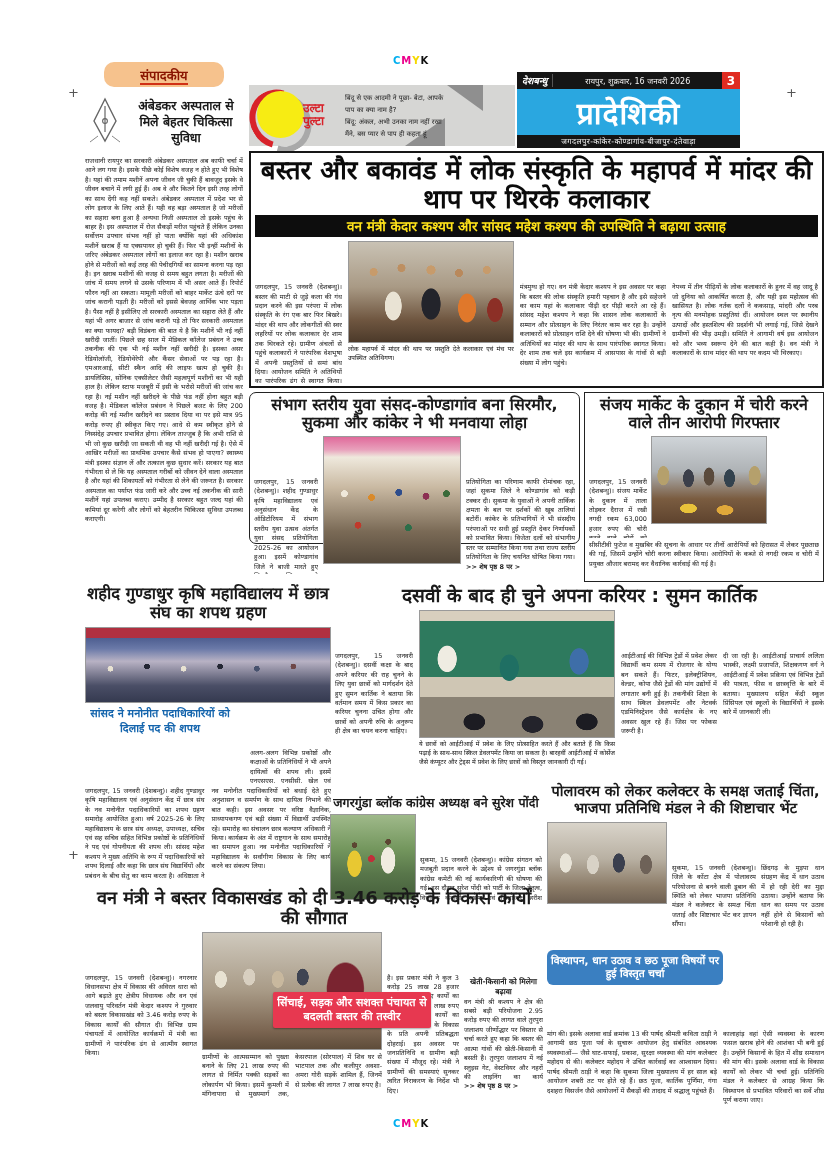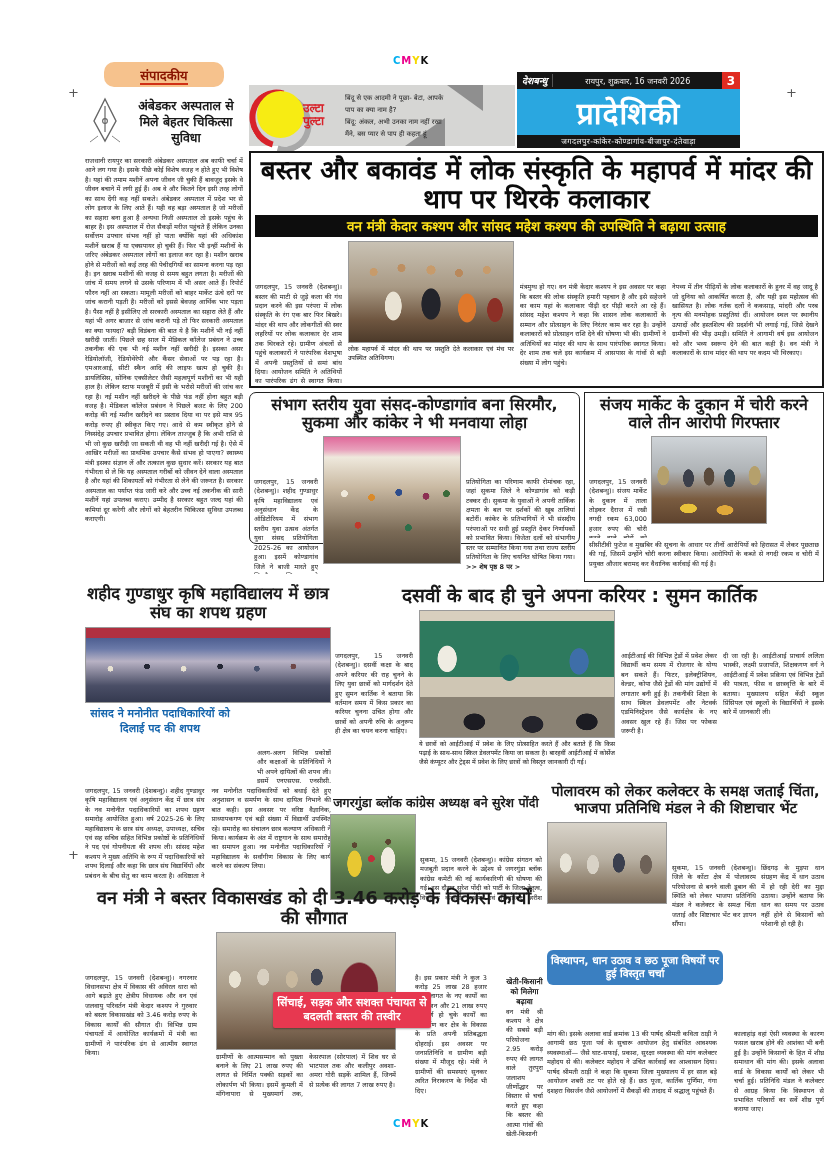--- a/index.html
+++ b/index.html
@@ -126,42 +126,42 @@
   .box{border:1.5px solid #222;box-sizing:border-box;padding:3px 4px;}
   .yuva{left:249px;top:392px;width:331px;height:152px;border-radius:7px;}
   .yuva-h,.chori-h{font-size:16px;font-weight:800;line-height:1.15;text-align:center;}
   .yuva-row{display:flex;gap:5px;margin-top:3px;height:138px;}
   .chori{left:584px;top:392px;width:240px;height:190px;}
   .chori-row{display:flex;gap:4px;margin-top:3px;height:102px;}
   .chori-bot{margin-top:3px;height:38px;}
   
   .shapath{left:85px;top:585px;width:246px;height:300px;}
   .shapath-h{font-size:16.5px;font-weight:800;line-height:1.15;text-align:center;}
-  .shapath-row{display:flex;gap:22px;margin-top:4px;}
+  .shapath-row{display:flex;gap:15px;margin-top:4px;}
   .bluehead{width:150px;color:#1565ad;font-weight:bold;font-size:11px;line-height:1.35;text-align:center;}
   .shapath-body{margin-top:4px;column-count:2;column-gap:7px;height:152px;}
   
   .career{left:335px;top:585px;width:489px;height:192px;}
   .career-h{font-size:19px;font-weight:800;text-align:center;line-height:1.1;}
   .career-row{display:flex;gap:6px;margin-top:4px;height:162px;}
   
   .jagar{left:330px;top:794px;width:212px;height:106px;}
   .jagar-h{font-size:12.5px;font-weight:800;text-align:center;}
   .jagar-row{display:flex;gap:4px;margin-top:3px;height:86px;}
   
   .pola{left:547px;top:783px;width:277px;height:348px;}
   .pola-h{font-size:14.5px;font-weight:800;text-align:center;line-height:1.2;}
   .pola-row{display:flex;gap:5px;margin-top:4px;}
   .pola-cap{width:176px;background:#3a7fc1;border-radius:6px;color:#fff;font-weight:bold;font-size:10.5px;
       line-height:1.3;text-align:center;padding:4px 3px;margin:4px 0 3px 0;box-sizing:border-box;}
-  .pola-body{display:flex;gap:17px;height:168px;justify-content:space-between;}
+  .pola-body{display:flex;gap:6px;height:168px;justify-content:space-between;}
   
   .van{left:85px;top:888px;width:458px;height:237px;}
   .van-h{font-size:18px;font-weight:800;text-align:center;line-height:1.1;}
-  .van-row{position:relative;display:flex;gap:19px;margin-top:4px;height:206px;}
+  .van-row{position:relative;display:flex;gap:5px;margin-top:4px;height:206px;}
   .van-pw{width:180px;}
   .van-under{margin-top:3px;column-count:2;column-gap:6px;height:82px;}
   .redcap{position:absolute;left:188px;top:60px;width:152px;background:#e73850;color:#fff;font-weight:bold;
       font-size:11px;line-height:1.3;text-align:center;padding:4px 3px;border-radius:2px;box-shadow:0 1px 2px rgba(0,0,0,.35);}
   .subbold{font-weight:bold;text-align:center;font-size:7.5px;margin:2px 0;}
 </style>
 </head>
 <body>
 
 <div class="page">

